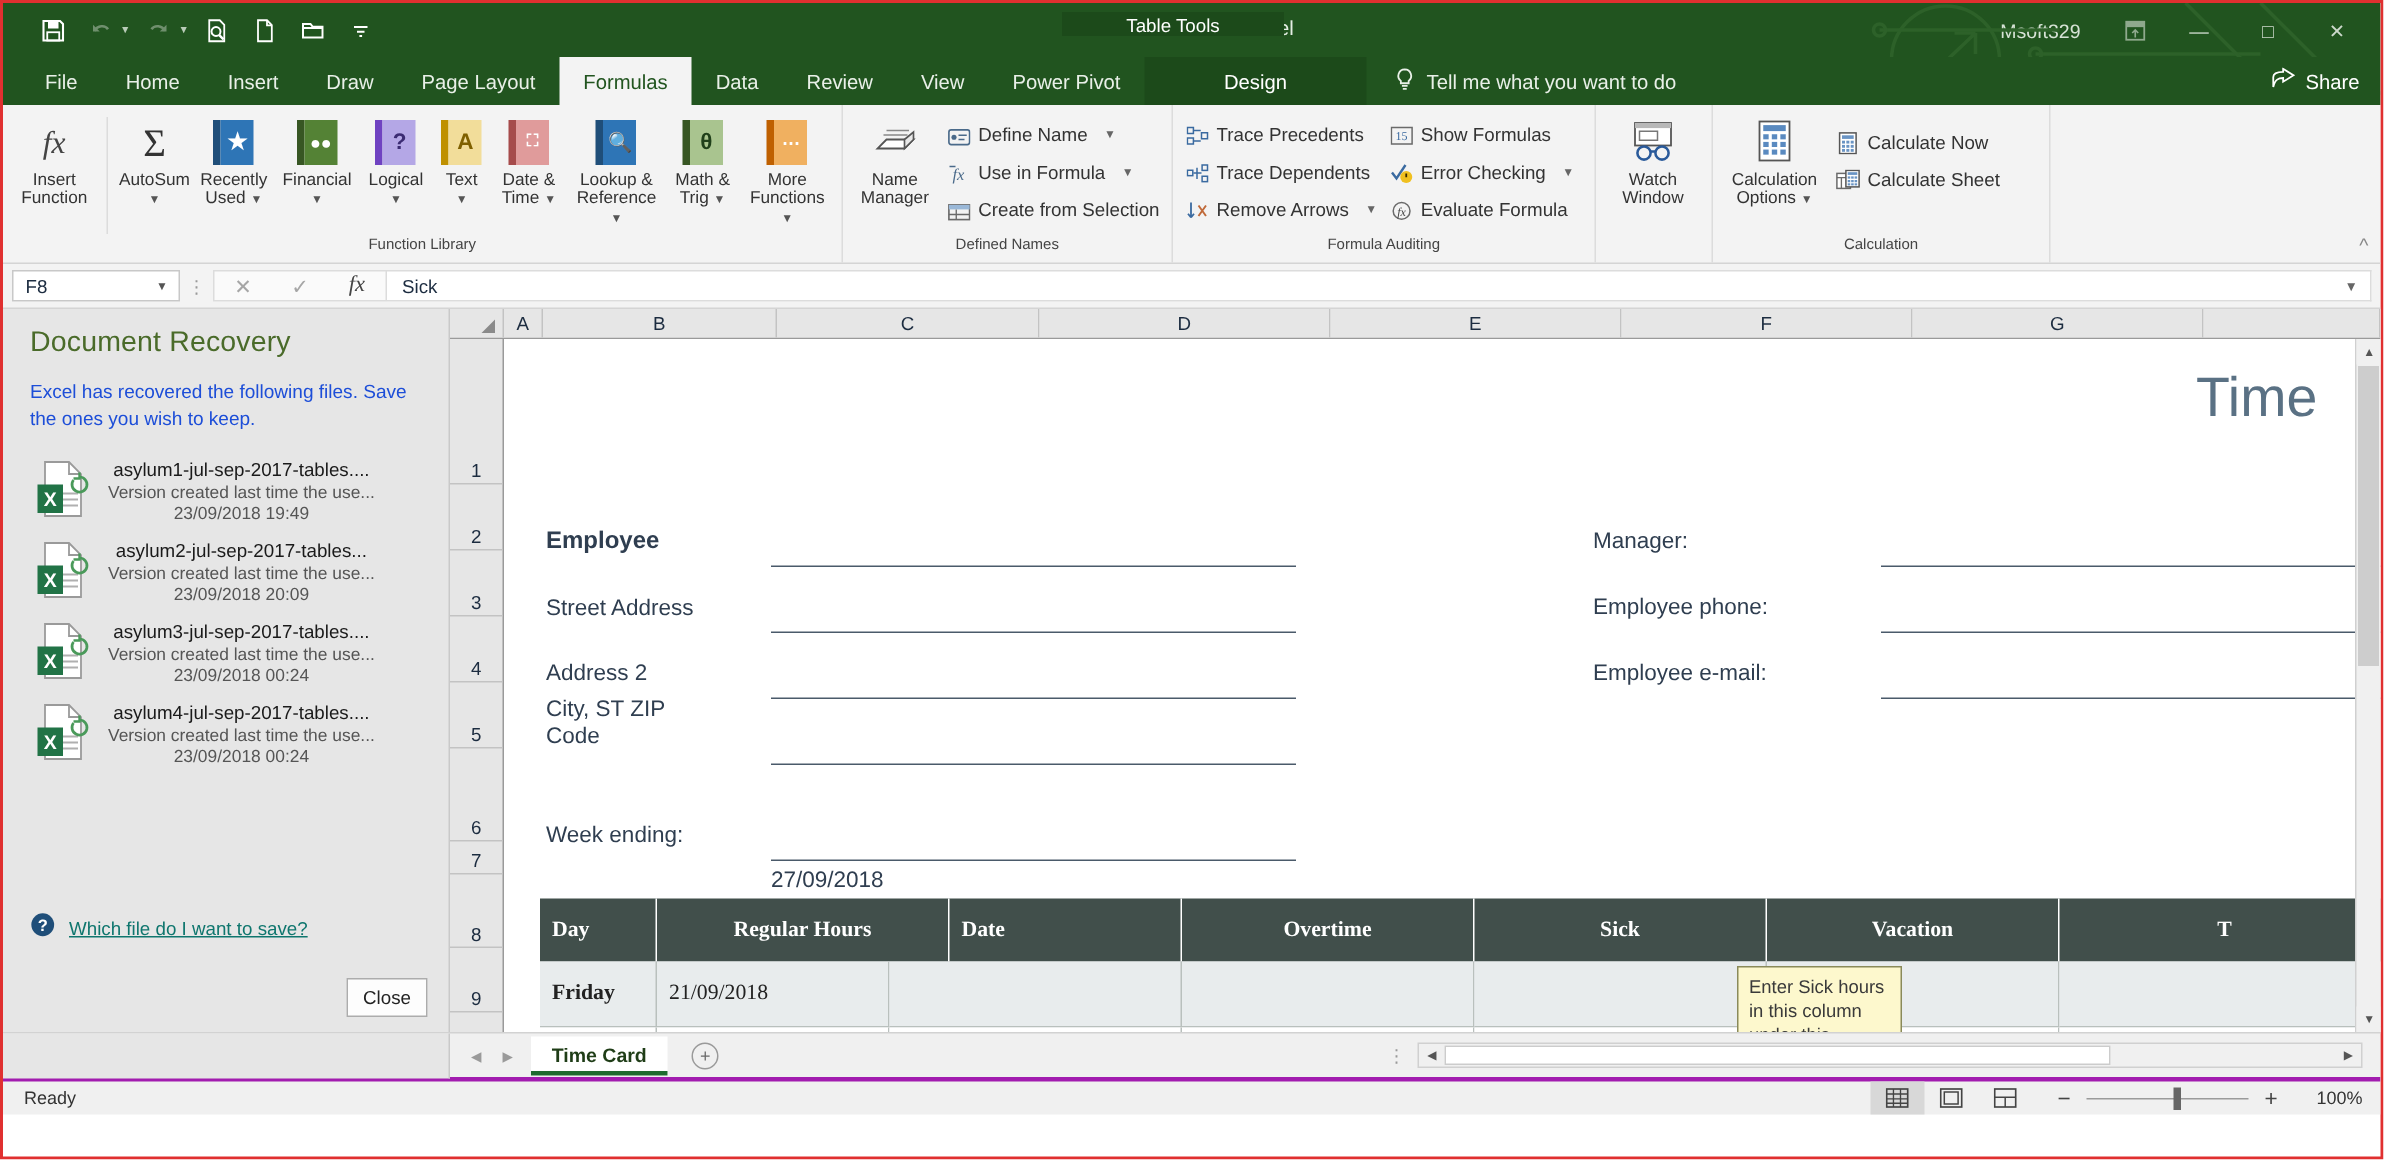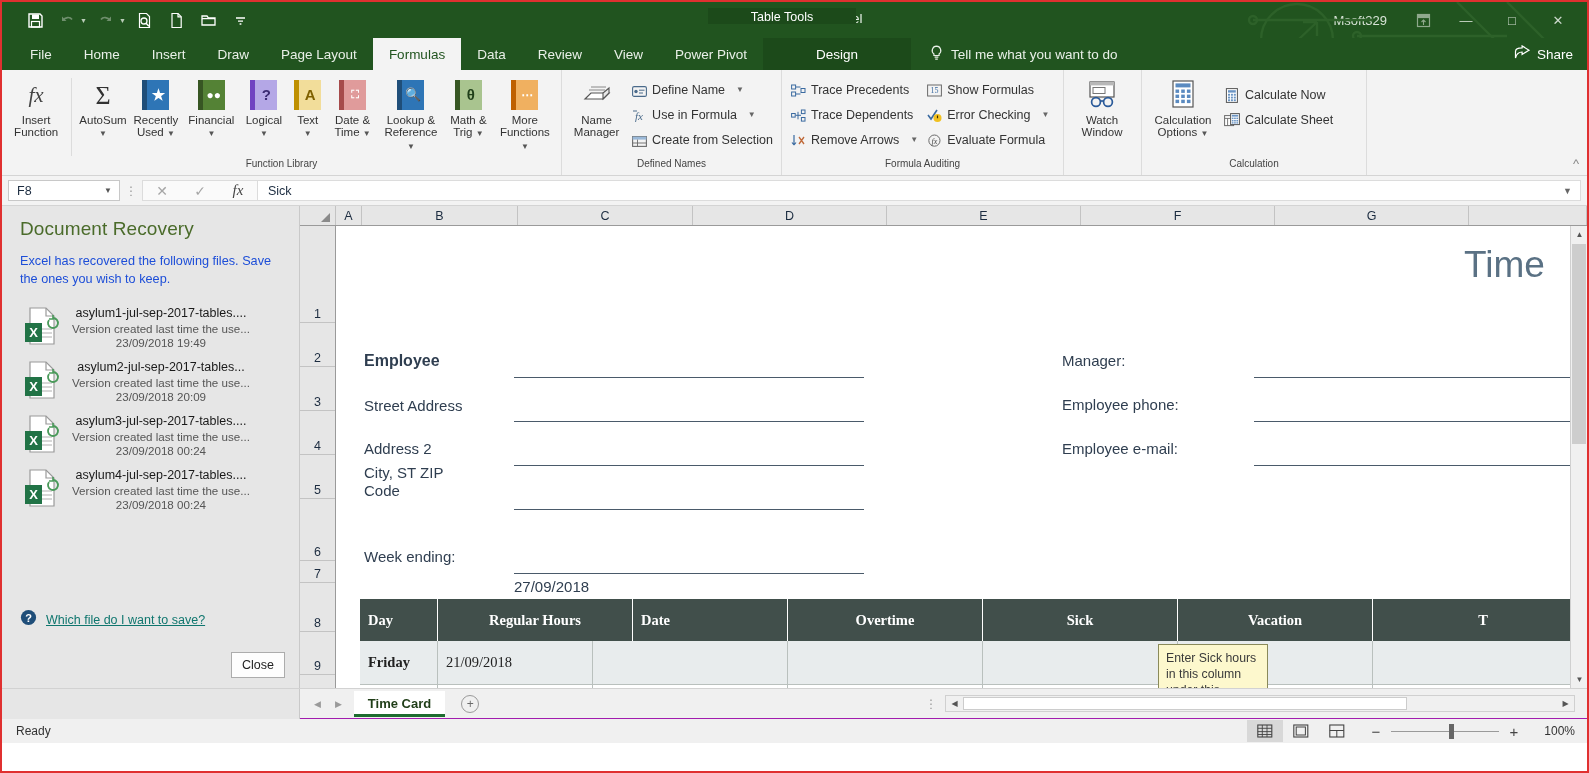--- a/index.html
+++ b/index.html
@@ -345,21 +345,21 @@
     width: 630px; height: 17px; background:#f0f0f0;
     border:1px solid #d0d0d0; display:flex; align-items:center;
     margin-right: 12px; position:relative;
   }
   .hs-arrow { width:17px; height:15px; display:flex; align-items:center; justify-content:center; font-size:8px; color:#555; }
   .hs-thumb { position:absolute; left:17px; top:1px; bottom:1px; width: 444px; background:#fff; border:1px solid #ccc; }
 
   
   .statusbar {
     height: 25px; background:#f0f0f0;
-    border-top:1px solid #a21caf;
+    border-top:3px solid #a21caf;
     display:flex; align-items:center;
     font-size: 12px; color:#333;
   }
   .sb-ready { padding-left: 14px; }
   .sb-right { margin-left:auto; display:flex; align-items:center; padding-right: 12px; gap: 0; }
   .viewbtn {
     width: 36px; height: 22px; display:flex; align-items:center; justify-content:center; color:#444;
   }
   .viewbtn.sel { background:#d8d8d8; }
   .zoomwrap { display:flex; align-items:center; gap:8px; margin-left: 14px; }

